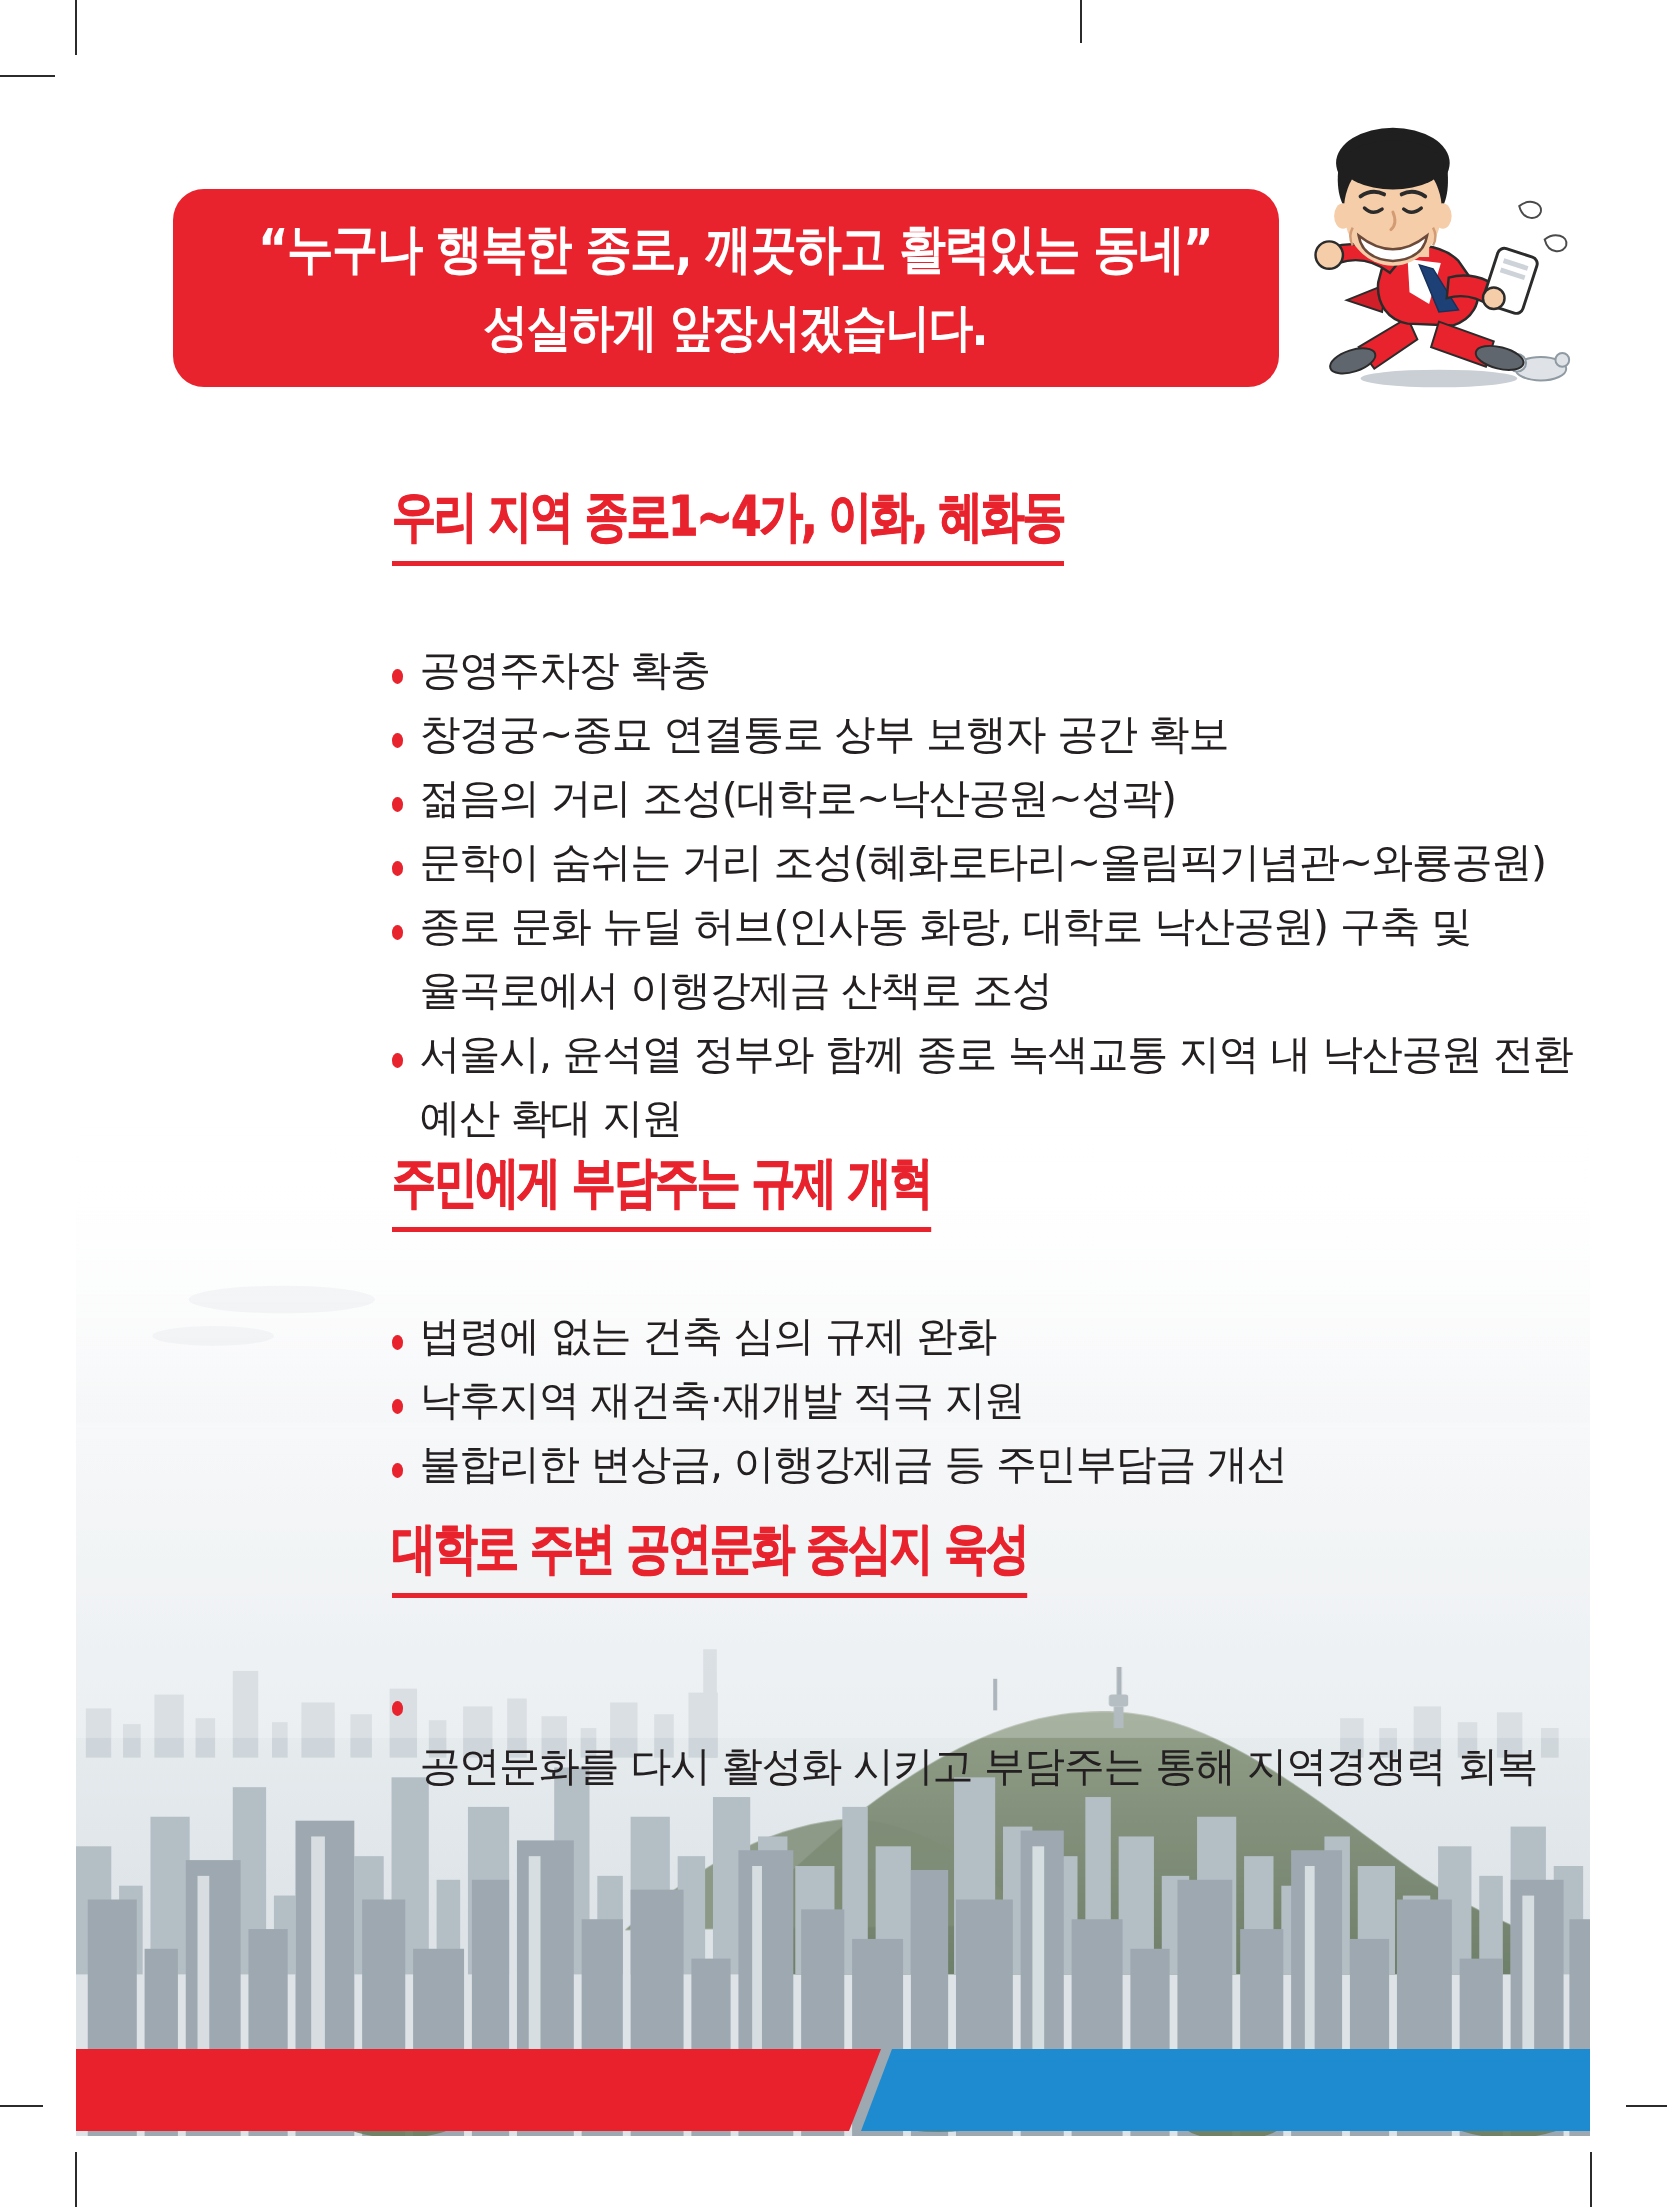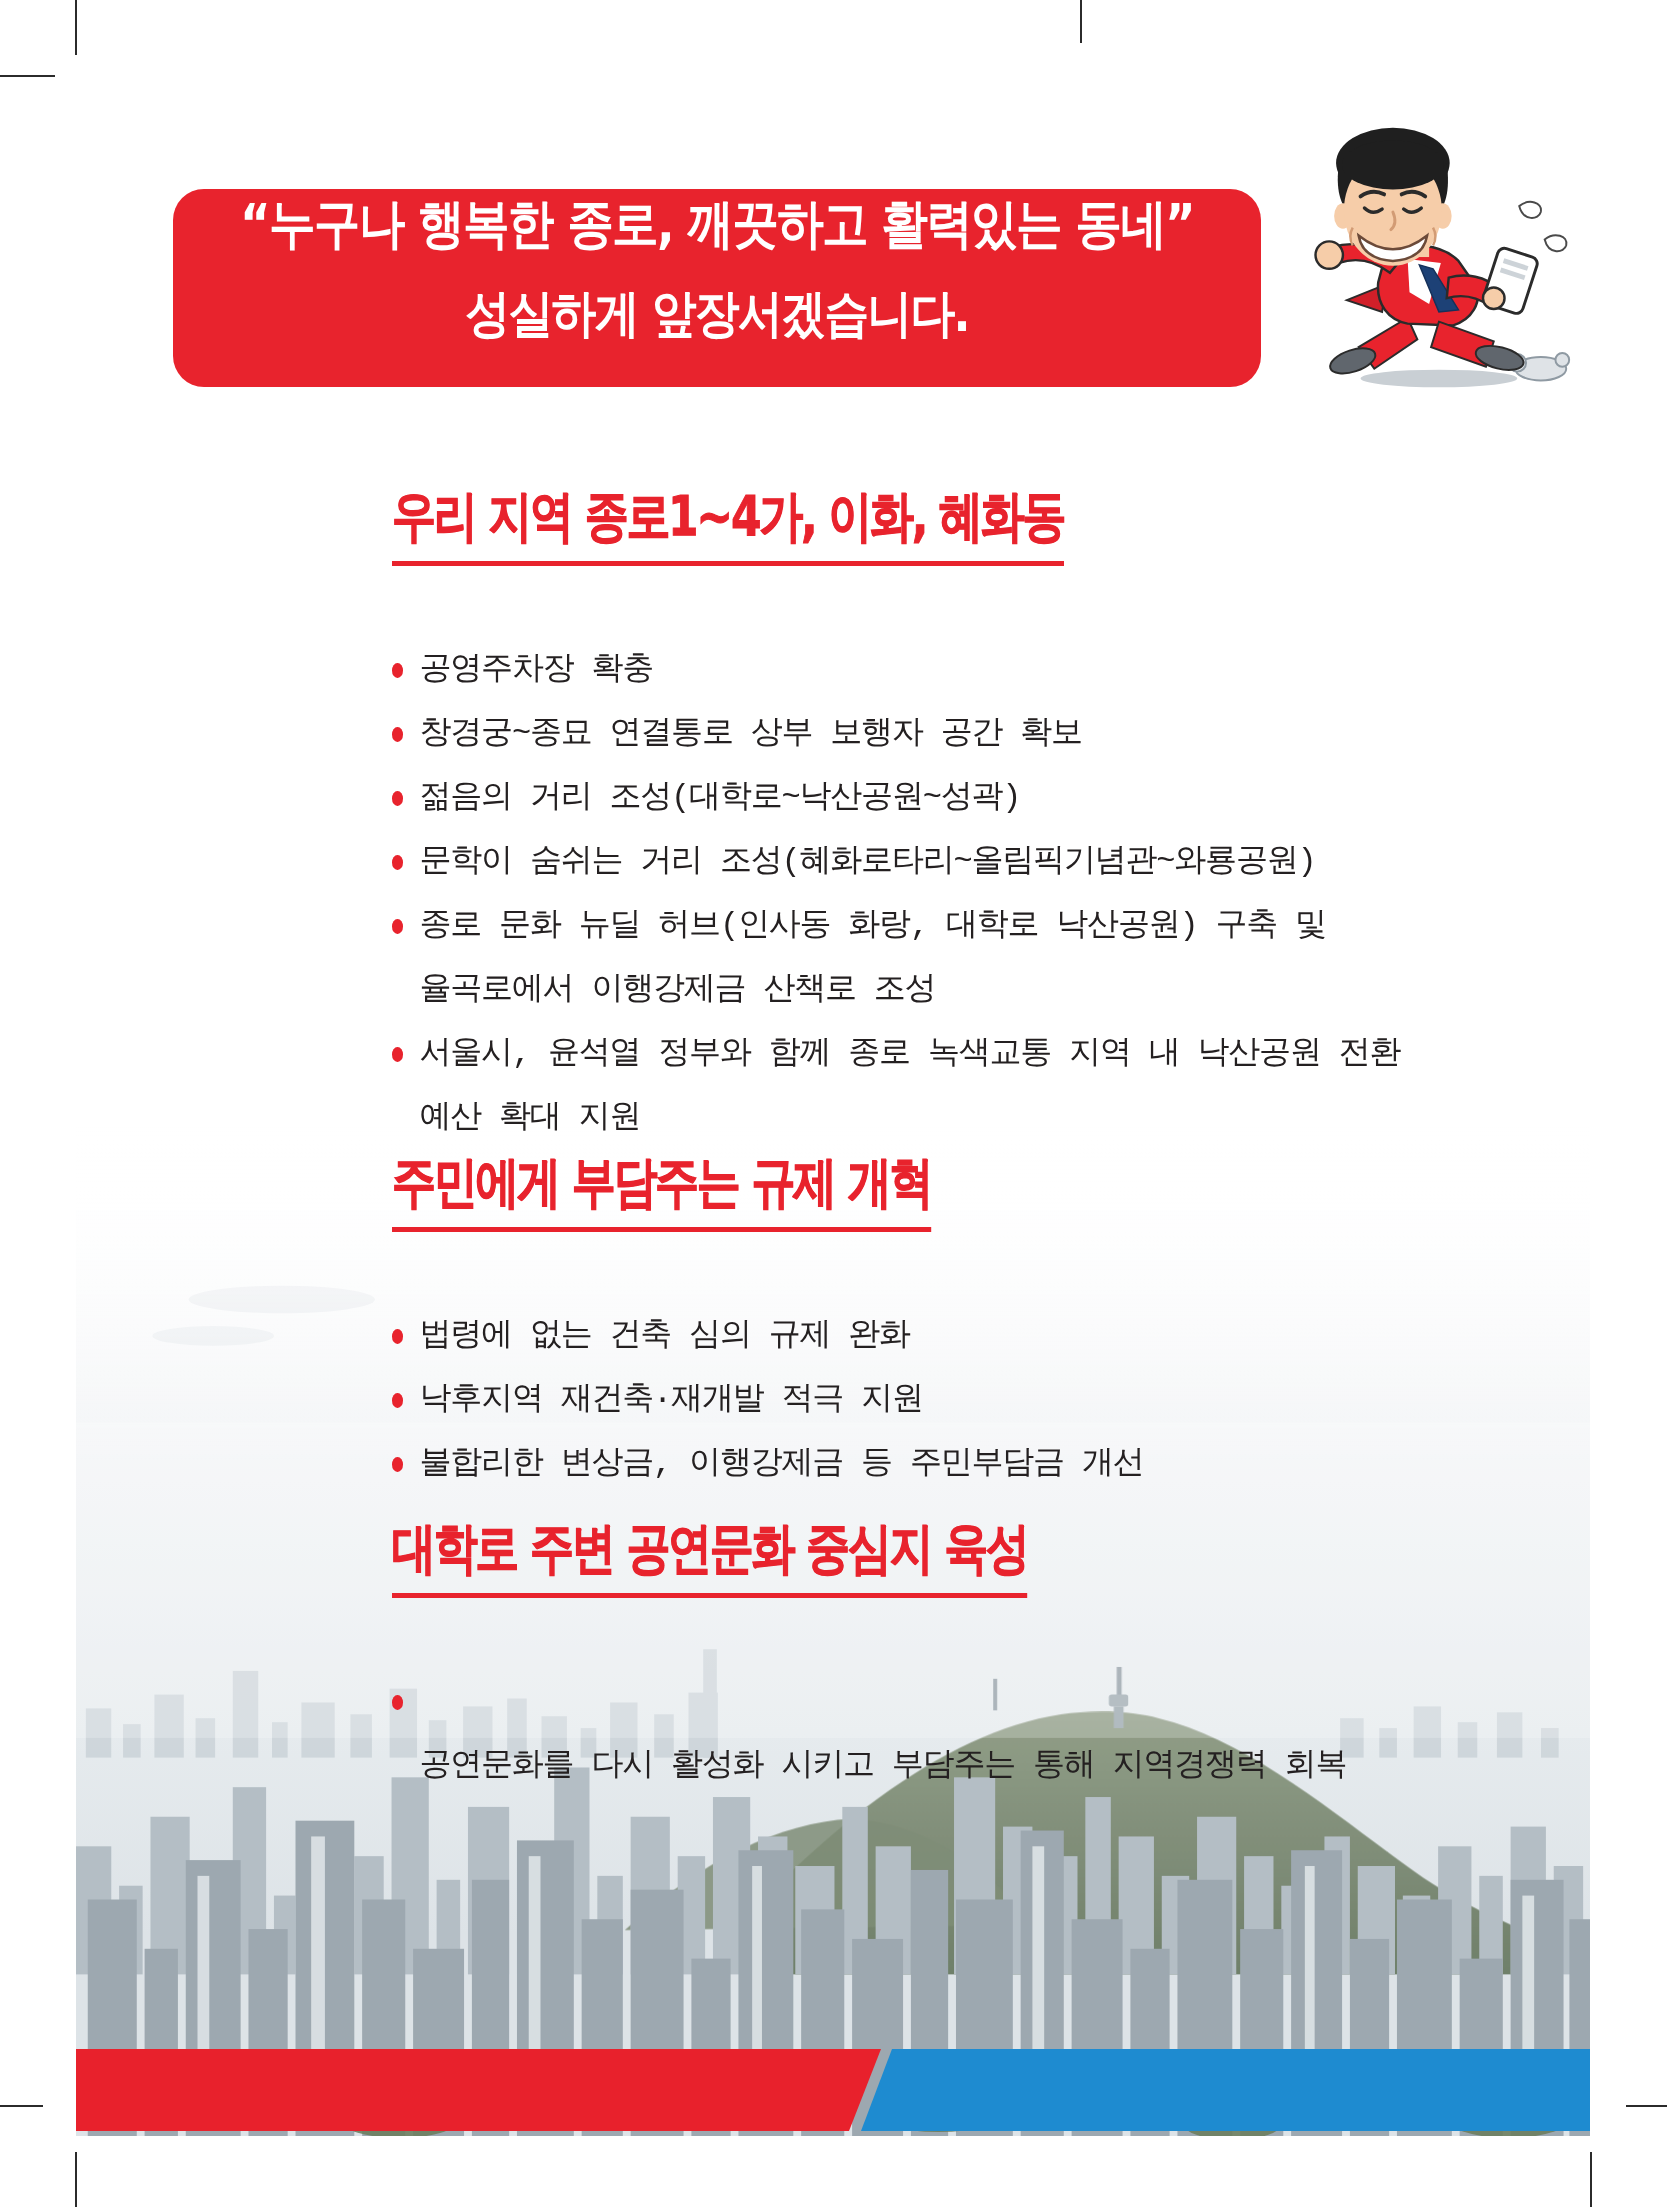--- a/index.html
+++ b/index.html
@@ -13,37 +13,37 @@
   .m-tl-h{left:0; top:75px; width:55px; height:2px;}
   .m-fold{left:1080px; top:0; width:2px; height:43px;}
   .m-bl-h{left:0; top:2105px; width:43px; height:2px;}
   .m-bl-v{left:75px; top:2152px; width:2px; height:55px;}
   .m-br-h{left:1626px; top:2105px; width:41px; height:2px;}
   .m-br-v{left:1590px; top:2152px; width:2px; height:55px;}
   
   .banner{
     position:absolute; left:173px; top:189px; width:1088px; height:198px;
     background:#e8232d; border-radius:31px; color:#fff;
-    display:flex; flex-direction:column; align-items:center; gap:19px;
+    display:flex; flex-direction:column; align-items:center; justify-content:center; gap:8px;padding-left:18px;
   }
   .banner .l1{font-size:53px; font-weight:bold; letter-spacing:-2px; white-space:nowrap; transform:scaleX(.88);}
   .banner .l2{font-size:51px; font-weight:bold; letter-spacing:-2px; white-space:nowrap; transform:scaleX(.88);}
   
   .mascot{position:absolute; left:1292px; top:116px; width:286px; height:279px;}
   
   .sec{position:absolute; left:392px; z-index:5;}
   .sec1{top:434px;} .sec2{top:1100px;} .sec3{top:1466px;}
   .section-title{
     display:inline-block; color:#e8232d; font-size:55px; font-weight:bold;
     letter-spacing:-2.9px; white-space:nowrap; padding-bottom:7.8px;
     border-bottom:5.9px solid #e8232d; transform:scaleX(.8); transform-origin:left center;
     -webkit-text-stroke:1px #e8232d;
   }
   ul.bullets{list-style:none; margin:25.5px 0 0 0; padding:0;}
-  .b-line{font-size:32px; color:#242021; line-height:64px; letter-spacing:-1.2px; white-space:nowrap;font-family:Liberation Mono, monospace;}
+  .b-line{font-size:41px; color:#242021; line-height:64px; letter-spacing:-1.2px; white-space:nowrap;}
   .dot{display:inline-block; width:10.8px; height:14.7px; border-radius:50%; background:#e8232d; margin-right:16.7px;}
   .cont{padding-left:27.4px;}
   
   .photo{position:absolute; left:76px; top:1127px; width:1514px; height:1009px; z-index:1;}
   .photo svg{display:block; width:100%; height:100%;}
   
   .band{position:absolute; left:76px; top:2049px; width:1514px; height:82px; z-index:6;}
   .band-red{background:#e8212c; clip-path:polygon(0 0, 805px 0, 773px 100%, 0 100%);}
   .band-blue{background:#1e8bd0; clip-path:polygon(816px 0, 100% 0, 100% 100%, 785px 100%);}
 </style>

